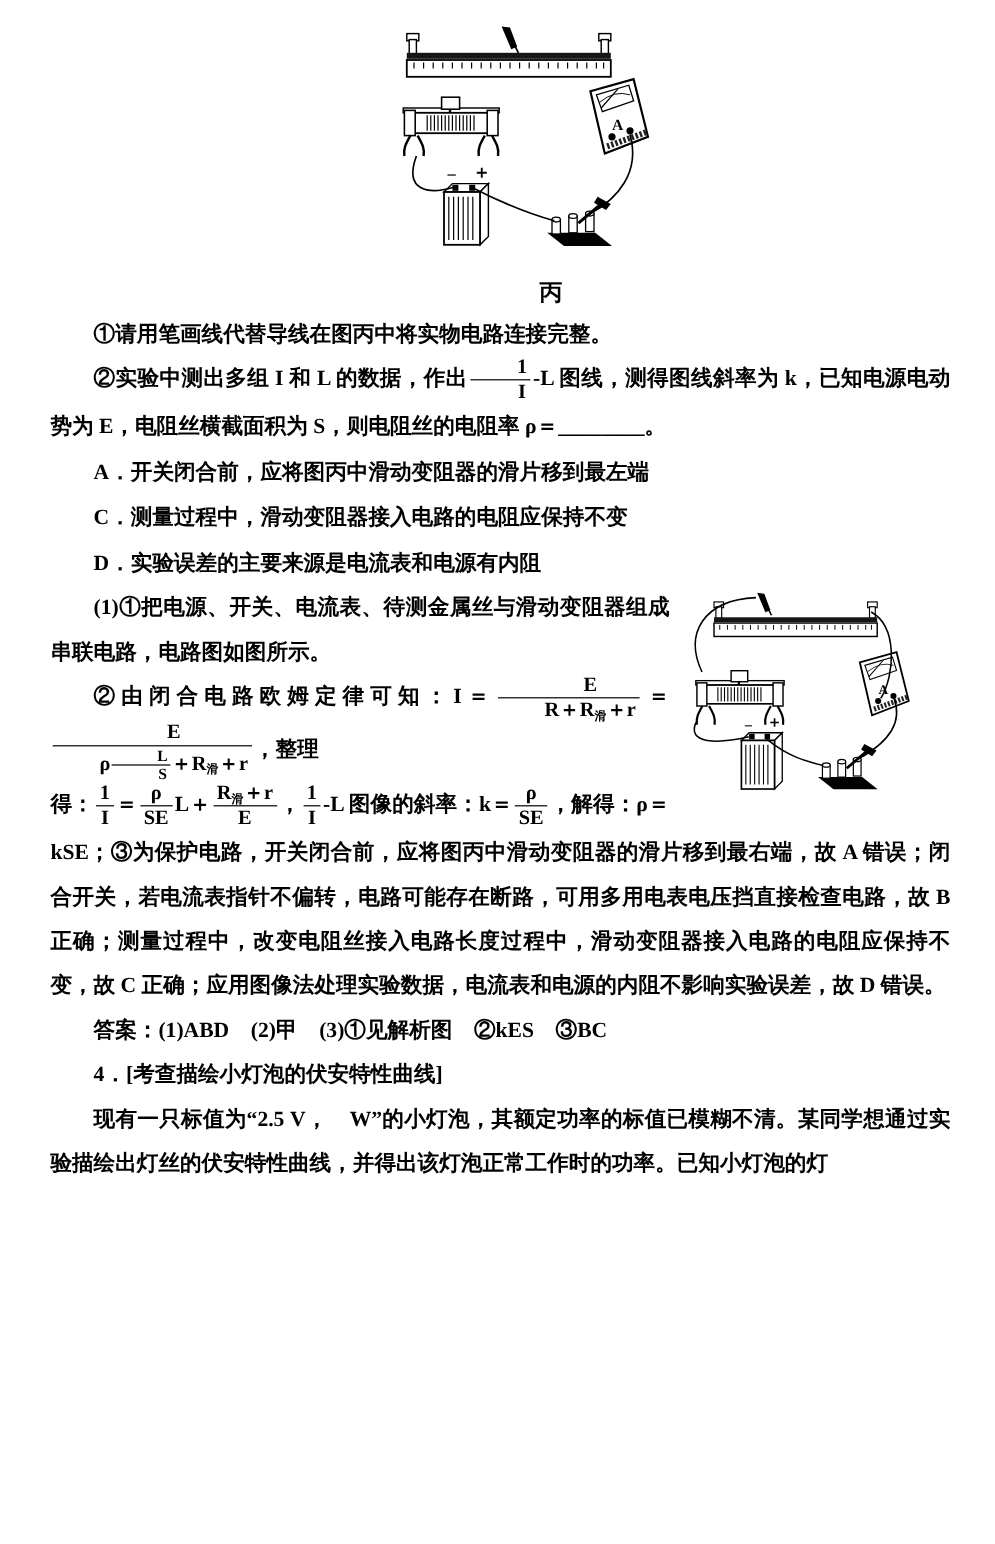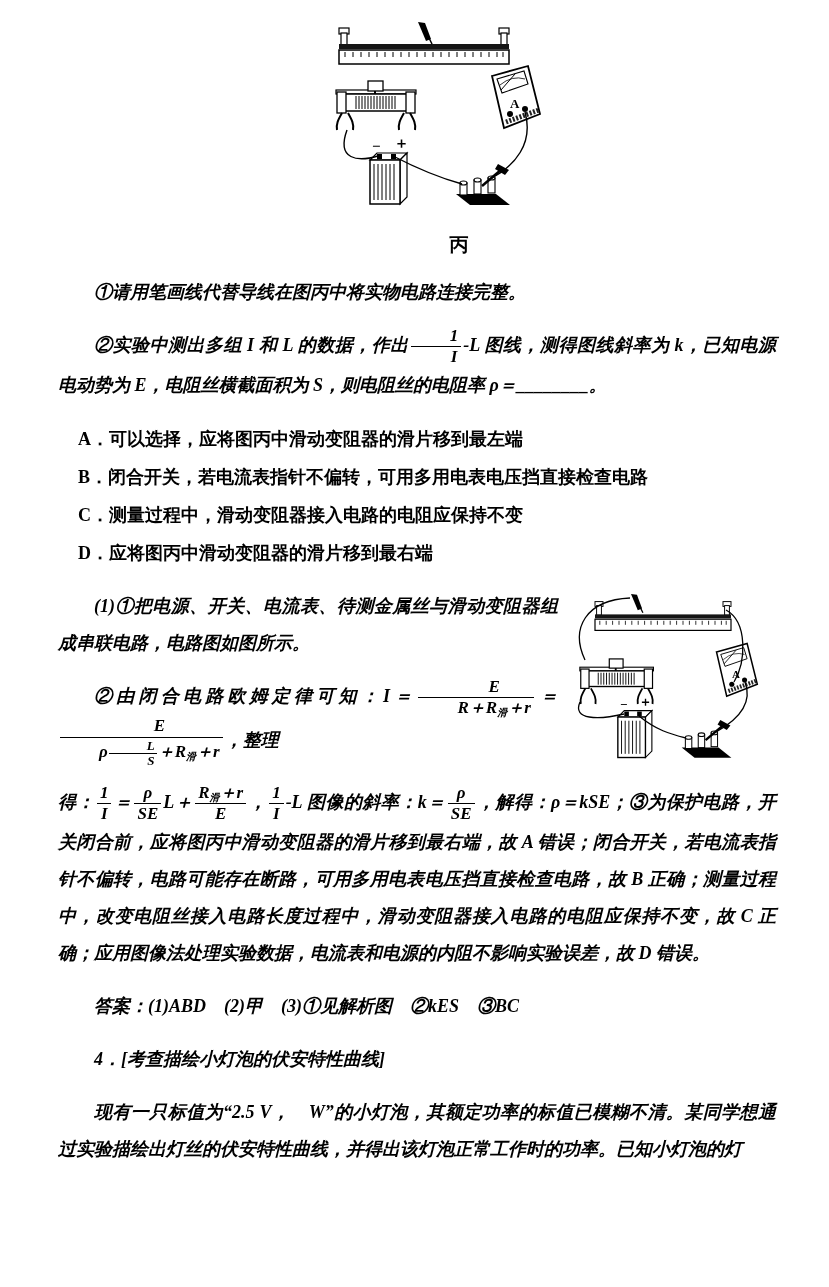--- a/index.html
+++ b/index.html
@@ -17,21 +17,21 @@
   .fig-top svg { display:block; }
   .fig-label { font-size:19px; line-height:26px; text-align:center; }
   .fig-answer {
     float:right; width:232px; height:184px;
     margin:4px -8px 4px 10px;
   }
   .fig-answer svg { display:block; }
   figure { margin:0; }
 
   
-  .para { margin:16px; line-height:37px; text-align:justify;font-style:italic; }
+  .para { margin:0; line-height:37px; text-align:justify; }
   .indent { text-indent:2em; }
   .option { margin:0; line-height:38px; text-indent:2em; text-align:justify; }
   .lead-label { font-weight:bold; }
 
   
   .frac { display:inline-block; vertical-align:middle; text-align:center; line-height:1.08; margin:0 2px; }
   .frac .fnum { display:block; border-bottom:1.7px solid #000; padding:0 3px 1px; }
   .frac .fden { display:block; padding:1px 3px 0; }
   .formula-para .frac { font-size:17px; }
   .frac .frac { font-size:13px; margin:0 1px; vertical-align:middle; }
@@ -130,24 +130,23 @@
         <path d="M13 112 C2 142 24 144 44 138" stroke="#000" stroke-width="1.4" fill="none"></path>
         <path d="M59 138 C86 152 106 160 128 166" stroke="#000" stroke-width="1.4" fill="none"></path>
         <path d="M191 94 C200 126 180 148 158 160" stroke="#000" stroke-width="1.4" fill="none"></path>
       </g>
     </svg>
     <figcaption class="fig-label">丙</figcaption>
   </figure>
 
   <p class="para indent">①请用笔画线代替导线在图丙中将实物电路连接完整。</p>
   <p class="para indent formula-para">②实验中测出多组 I 和 L 的数据，作出<span class="frac"><span class="fnum">1</span><span class="fden">I</span></span>-L 图线，测得图线斜率为 k，已知电源电动势为 E，电阻丝横截面积为 S，则电阻丝的电阻率 ρ＝________。</p>
-  <p class="option">A．可以选择，应将图丙中滑动变阻器的滑片移到最左端</p>
-  <p class="option">B．闭合开关，若电流表指针不偏转，可用多用电表电压挡直接检查电路</p>
+  <p class="option">A．开关闭合前，应将图丙中滑动变阻器的滑片移到最左端</p>
   <p class="option">C．测量过程中，滑动变阻器接入电路的电阻应保持不变</p>
-  <p class="option">D．应将图丙中滑动变阻器的滑片移到最右端</p>
+  <p class="option">D．实验误差的主要来源是电流表和电源有内阻</p>
 
   <div>
 
     <figure class="fig-answer">
       <svg width="232" height="184" viewBox="0 0 232 184">
         <g transform="translate(27,8) scale(0.8)">
             <use href="#sym-ruler"></use>
           </g>
         <g transform="translate(63,2) scale(0.85)">
             <use href="#sym-pen"></use>

